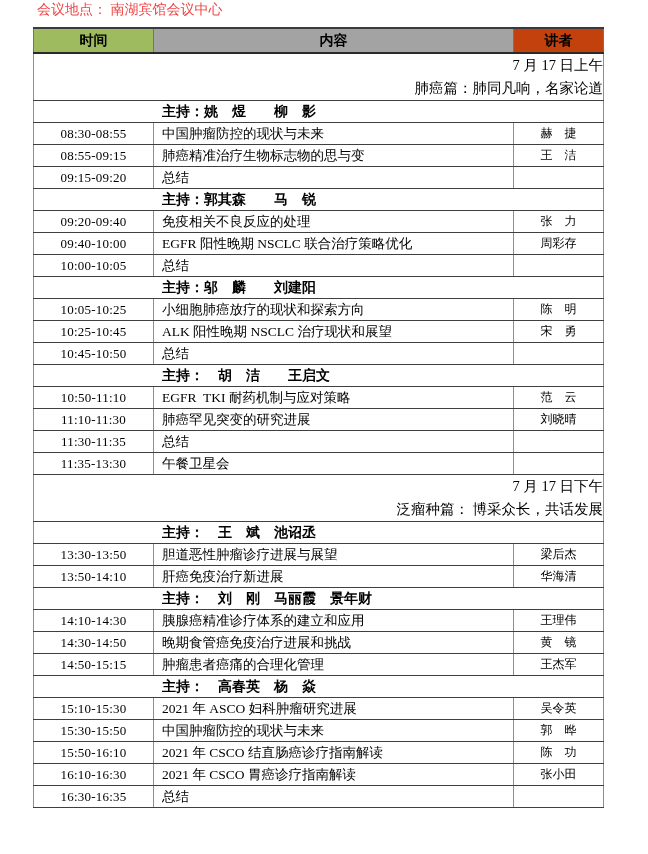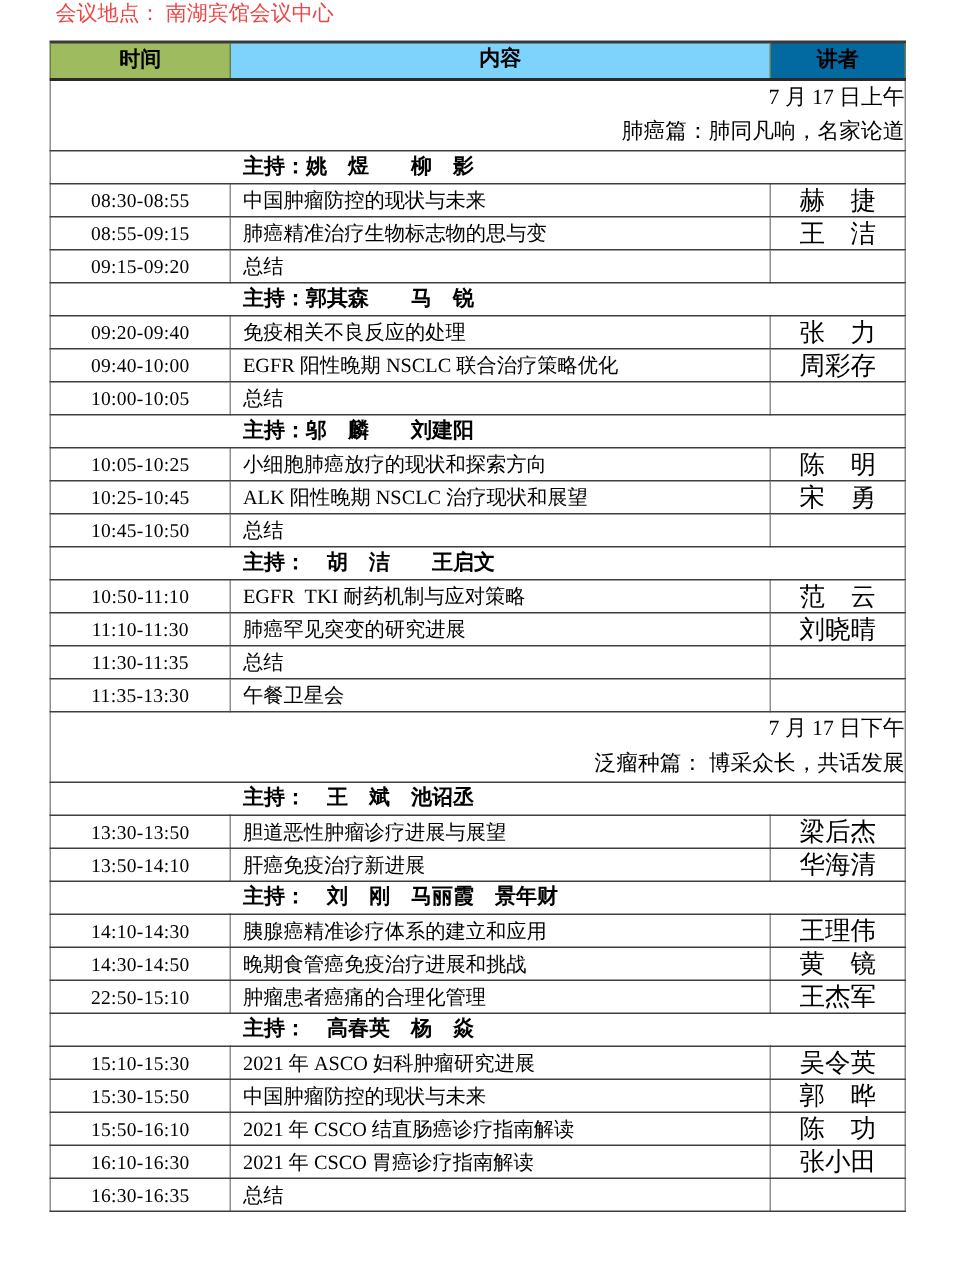--- a/index.html
+++ b/index.html
@@ -33,38 +33,38 @@
     font-weight:normal; font-size:14.5px; line-height:23px;
     white-space:pre-wrap; text-align:right;
   }
   tr.r-chair td {
     height:21px; font-weight:bold; font-size:14px; line-height:21px;
     padding-left:128px; white-space:pre-wrap;
   }
   tr.r-item td { height:21px; line-height:21px; }
   td.c-time   { text-align:center; font-size:13px; letter-spacing:0.2px; }
   td.c-content{ text-align:left; font-size:13.5px; padding-left:8px; white-space:pre-wrap; }
-  td.c-speaker{ text-align:center; font-size:17px; white-space:pre-wrap; }
+  td.c-speaker{ text-align:center; font-size:12px; white-space:pre-wrap; }
 </style>
 </head>
 <body>
 
 <div class="location">会议地点： 南湖宾馆会议中心</div>
 
 <table class="schedule">
   <colgroup>
     <col style="width:120px">
       <col style="width:360px">
       <col style="width:90px">
   </colgroup>
   <tbody>
       <tr class="r-head">
     <th style="background: rgb(159, 187, 95);">时间</th>
-    <th style="background: #7dd3fc; font-family: Liberation Mono, monospace;">内容</th>
-    <th style="background: #0369a1;">讲者</th>
+    <th style="background: #a3a3a3;">内容</th>
+    <th style="background: #c2410c;">讲者</th>
   </tr>
 
   <tr class="r-section">
     <td colspan="3">
       <div class="sec-line">7 月 17 日上午</div>
       <div class="sec-line">肺癌篇：肺同凡响，名家论道</div>
     </td>
   </tr>
 
   <tr class="r-chair">
@@ -182,21 +182,21 @@
     <td class="c-time">14:10-14:30</td>
     <td class="c-content">胰腺癌精准诊疗体系的建立和应用</td>
     <td class="c-speaker">王理伟</td>
   </tr>
   <tr class="r-item">
     <td class="c-time">14:30-14:50</td>
     <td class="c-content">晚期食管癌免疫治疗进展和挑战</td>
     <td class="c-speaker">黄　镜</td>
   </tr>
   <tr class="r-item">
-    <td class="c-time">22:50-15:10</td>
+    <td class="c-time">14:50-15:15</td>
     <td class="c-content">肿瘤患者癌痛的合理化管理</td>
     <td class="c-speaker">王杰军</td>
   </tr>
 
   <tr class="r-chair">
     <td colspan="3">主持：　高春英　杨　焱</td>
   </tr>
 
   <tr class="r-item">
     <td class="c-time">15:10-15:30</td>

